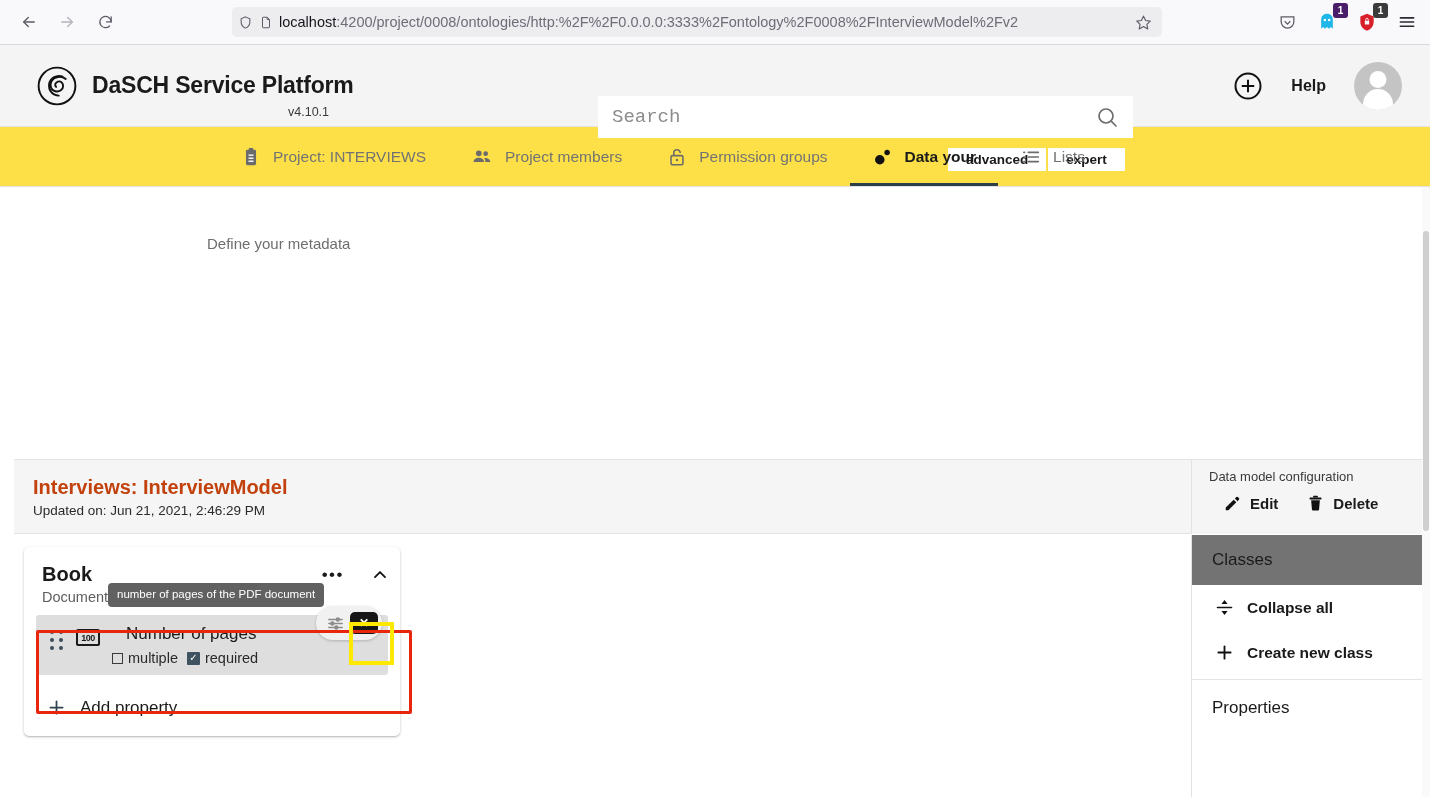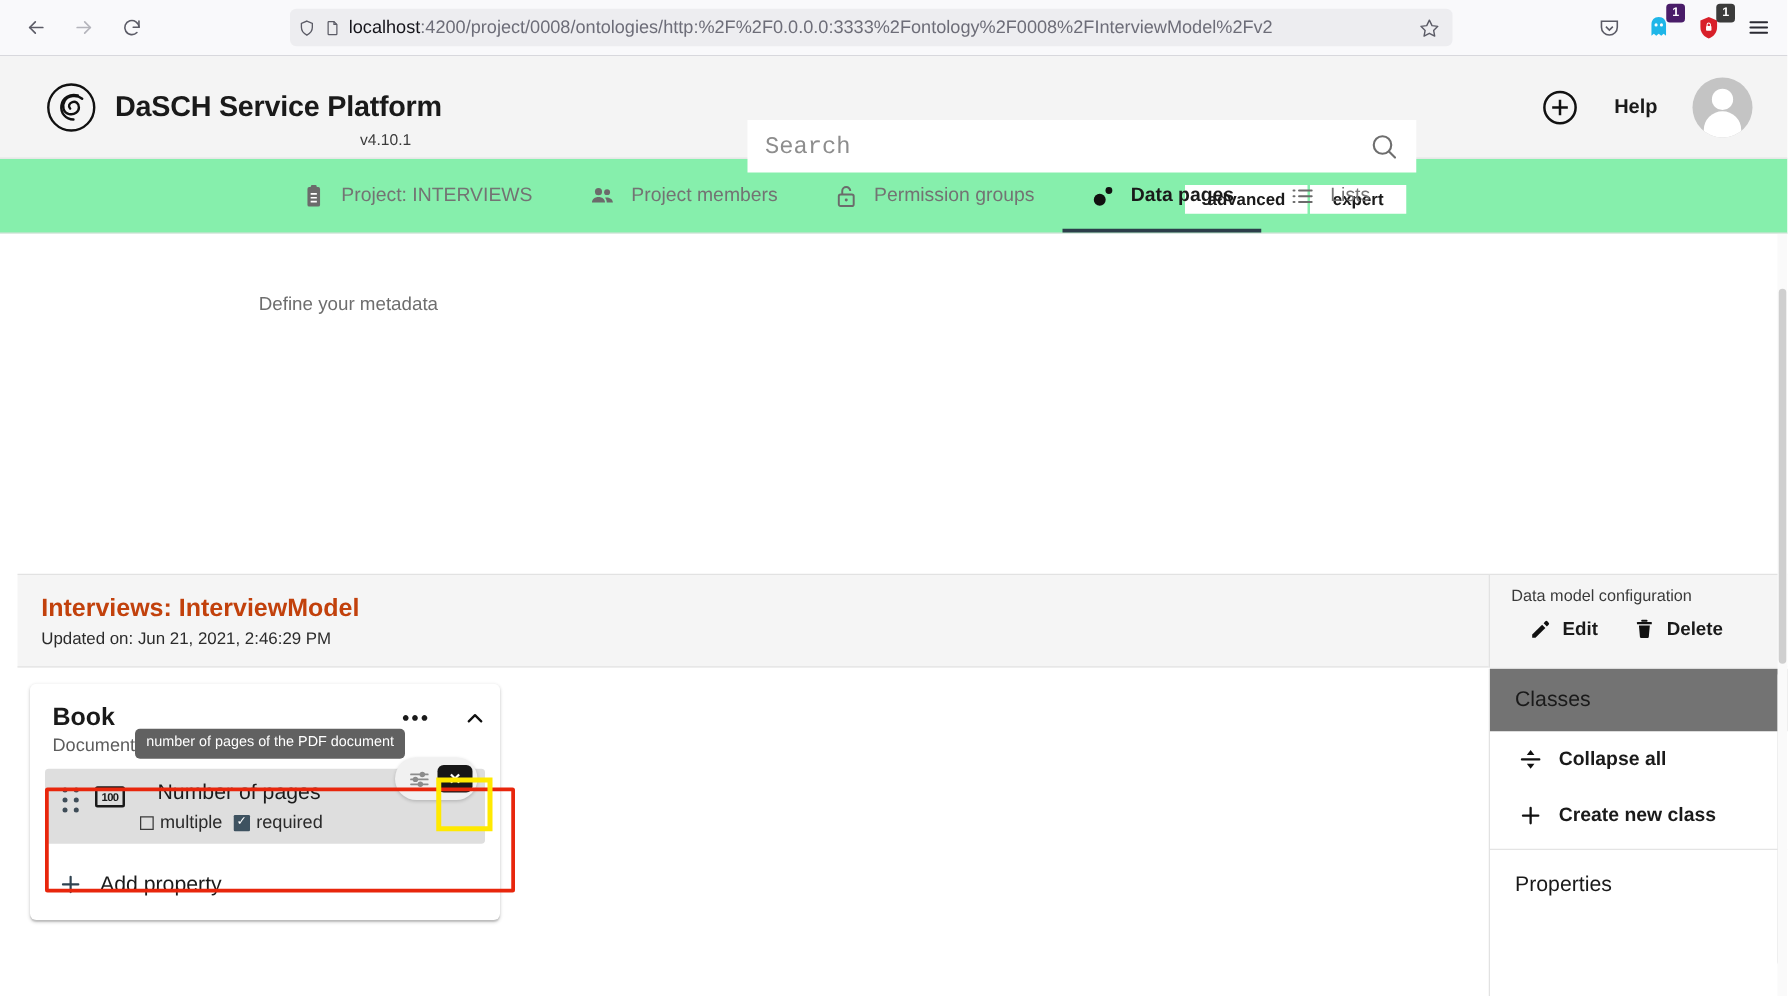--- a/index.html
+++ b/index.html
@@ -164,21 +164,21 @@
     width: 30px; height: 22px;
     border-radius: 15px 15px 0 0;
     background: #fff;
     left: 50%; bottom: -1px;
     transform: translateX(-50%);
   }
 
   
   .navtabs {
     height: 60px;
-    background: #86efac;
+    background: #fde047;
     display: flex;
     align-items: stretch;
     padding-left: 218px;
     border-bottom: 1px solid #e0e0e0;
     gap: 0;
   }
   .navtab {
     display: flex;
     align-items: center;
     gap: 11px;
@@ -567,21 +567,21 @@
     </span>
     <span>Permission groups</span>
   </div>
   <div class="navtab active">
     <span style="display:flex;">
       <svg width="22" height="22" viewBox="0 0 24 24" fill="#111">
           <circle cx="16.5" cy="7" r="3"></circle>
           <circle cx="8.5" cy="15" r="5.2"></circle>
         </svg>
     </span>
-    <span>Data pages</span>
+    <span>Data your</span>
   </div>
   <div class="navtab">
     <span style="display:flex;">
       <svg width="22" height="22" viewBox="0 0 24 24" stroke="#6b6b6b" stroke-width="1.8" stroke-linecap="round">
           <line x1="9" y1="7" x2="20" y2="7"></line>
           <line x1="9" y1="12" x2="20" y2="12"></line>
           <line x1="9" y1="17" x2="20" y2="17"></line>
           <line x1="4.2" y1="7" x2="5" y2="7"></line>
           <line x1="4.2" y1="12" x2="5" y2="12"></line>
           <line x1="4.2" y1="17" x2="5" y2="17"></line>

